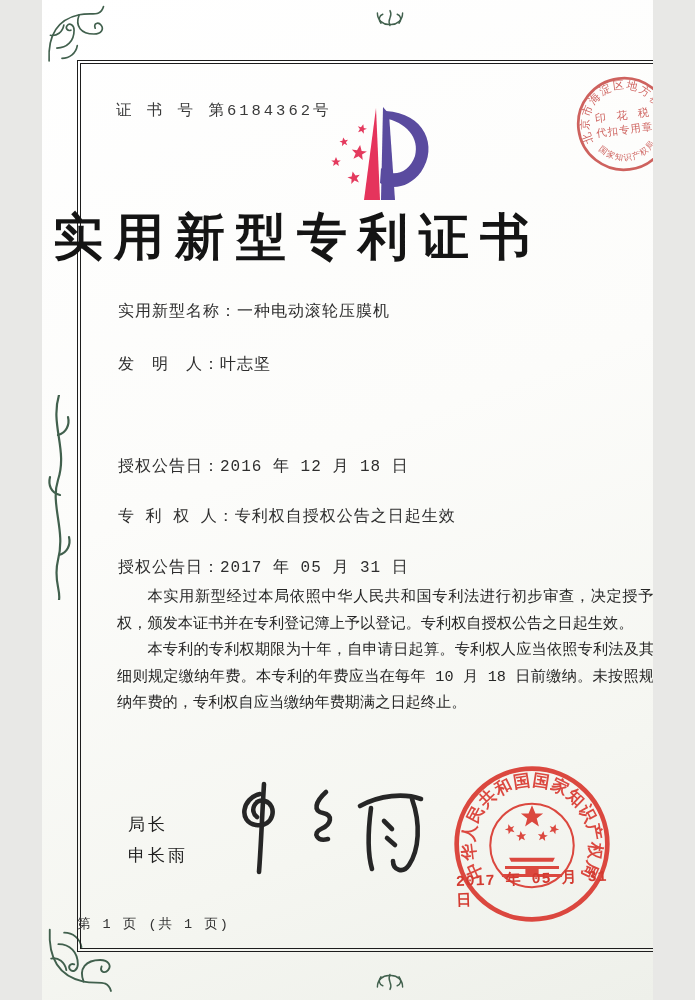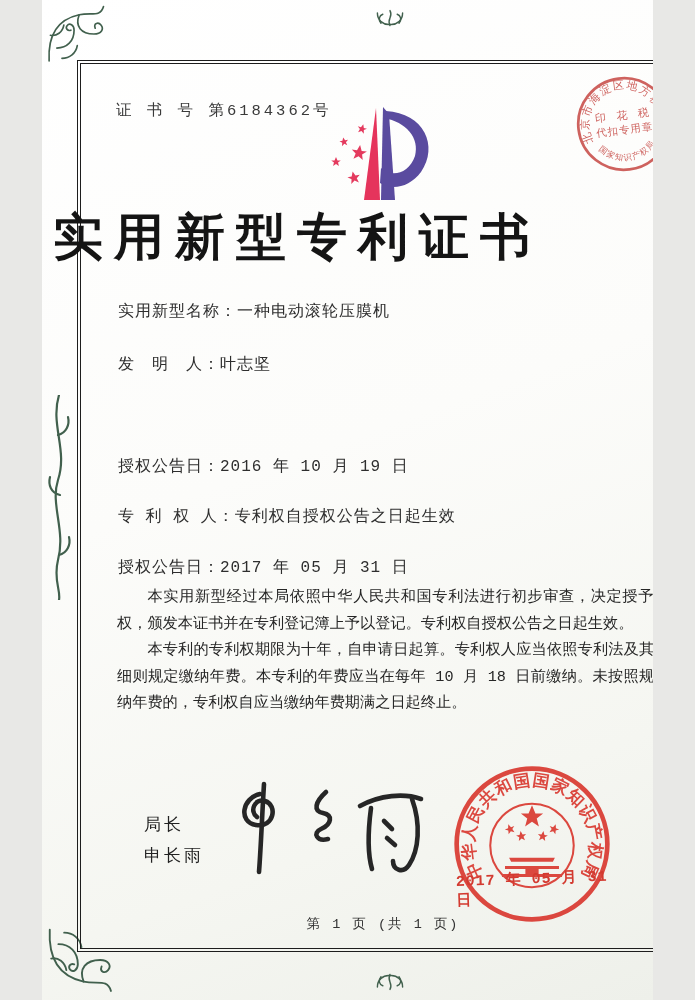--- a/index.html
+++ b/index.html
@@ -21,31 +21,31 @@
   
   .field{left:76px;width:540px;font-size:16px;letter-spacing:1px;white-space:nowrap;}
   .field .lbl{color:#2e2e2e;}
   .field .val{color:#2e2e2e;}
   #f0{top:301px}#f1{top:354px}#f2{top:405px}#f3{top:456px}#f4{top:506px}#f5{top:557px}
   
   #body-text{left:75px;top:584px;width:568px;font-size:15.2px;line-height:26.6px;
              text-align:justify;color:#262626;}
   #body-text p{margin:0;text-indent:2em;}
   
-  #officer{left:86px;top:810px;font-size:17px;letter-spacing:3px;line-height:31px;color:#222;margin-left:16px;}
+  #officer{left:86px;top:810px;font-size:17px;letter-spacing:3px;line-height:31px;color:#222;}
   
   #signature{left:178px;top:776px;}
   
   #seal{left:406px;top:760px;opacity:.93;}
   #seal-date{left:414px;top:869px;width:170px;font-size:15px;color:#d33a30;
              letter-spacing:1px;font-weight:bold;transform:rotate(-2deg);}
   
   #stamp{left:530px;top:72px;opacity:.9;}
   
-  #footer{left:35px;top:915px;width:612px;text-align:center;font-size:13.5px;
+  #footer{left:35px;top:915px;width:612px;text-align:left;font-size:13.5px;
           letter-spacing:2px;color:#333;}
   
   #logo{left:272px;top:102px;}
   
   .orn{color:#41604d;}
   svg{display:block;}
 </style>
 </head>
 <body>
 
@@ -132,21 +132,21 @@
       </text>
       <text x="50" y="45" font-size="10.5" letter-spacing="2" text-anchor="middle">印 花 税</text>
       <text x="50" y="59" font-size="10" letter-spacing="1" text-anchor="middle">代扣专用章</text>
     </g>
   </svg>
 
   <div class="abs" id="title">实用新型专利证书</div>
 
   <div class="abs field" id="f1"><span class="lbl">发　明　人：</span><span class="val">叶志坚</span></div>
   <div class="abs field" id="f0"><span class="lbl">实用新型名称：</span><span class="val">一种电动滚轮压膜机</span></div>
-  <div class="abs field" id="f3"><span class="lbl">授权公告日：</span><span class="val">2016 年 10 月 19 日</span></div>
+  <div class="abs field" id="f3"><span class="lbl">授权公告日：</span><span class="val">2016 年 12 月 18 日</span></div>
   <div class="abs field" id="f4"><span class="lbl">专 利 权 人：</span><span class="val">专利权自授权公告之日起生效</span></div>
   <div class="abs field" id="f5"><span class="lbl">授权公告日：</span><span class="val">2017 年 05 月 31 日</span></div>
 
   <div class="abs" id="body-text">
     <p>本实用新型经过本局依照中华人民共和国专利法进行初步审查，决定授予专利权，颁发本证书并在专利登记簿上予以登记。专利权自授权公告之日起生效。</p>
     <p>本专利的专利权期限为十年，自申请日起算。专利权人应当依照专利法及其实施细则规定缴纳年费。本专利的年费应当在每年 10 月 18 日前缴纳。未按照规定缴纳年费的，专利权自应当缴纳年费期满之日起终止。</p>
   </div>
 
   <div class="abs" id="officer">
     <div>局长</div>

